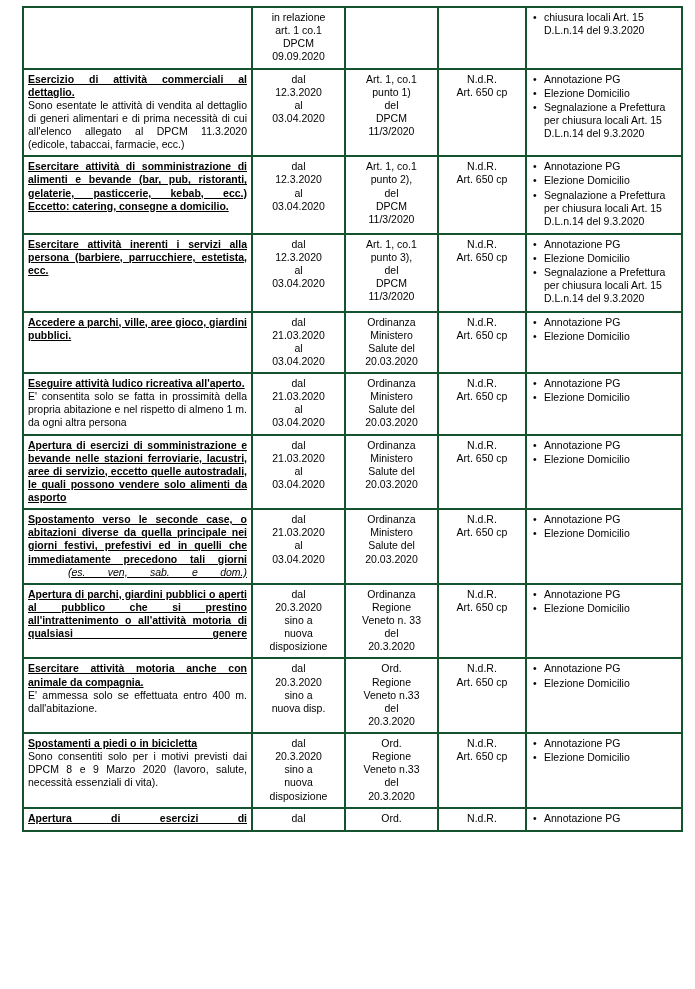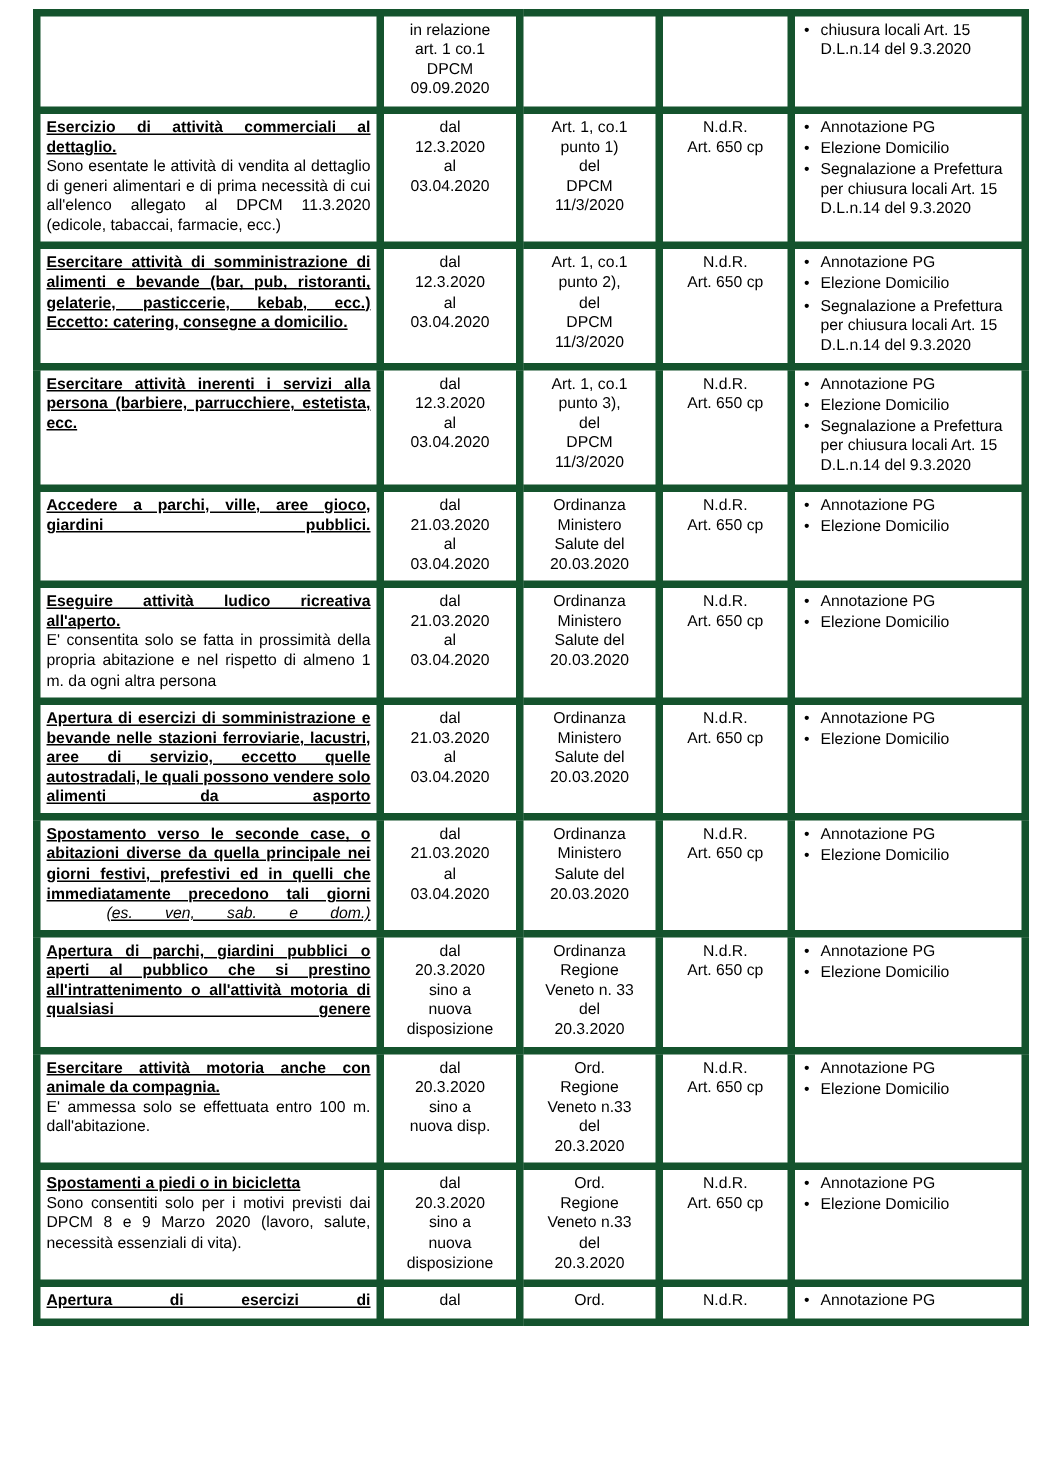--- a/index.html
+++ b/index.html
@@ -17,21 +17,21 @@
     width: 695px;
     box-sizing: border-box;
     padding: 6px 14px 0 22px;
   }
   table.doc-table {
     border-collapse: collapse;
     width: 659px;
     table-layout: fixed;
   }
   table.doc-table td {
-    border: 5px solid #14532d;
+    border: 2px solid #14532d;
     vertical-align: top;
     padding: 3px 4px 4px 4px;
     font-size: 10.5px;
     line-height: 1.25;
   }
   col.c1 { width: 229px; }
   col.c2 { width: 93px; }
   col.c3 { width: 93px; }
   col.c4 { width: 88px; }
   col.c5 { width: 156px; }
@@ -343,21 +343,21 @@
         <ul class="bullets">
           <li>Annotazione PG</li>
           <li>Elezione Domicilio</li>
         </ul>
       </td>
     </tr>
 
     <tr>
       <td class="cell-desc">
         <span class="hdr no-stretch">Esercitare attività motoria anche con animale da compagnia.</span>
-        <span class="sub">E' ammessa solo se effettuata entro 100 m. dall'abitazione.</span>
+        <span class="sub">E' ammessa solo se effettuata entro 400 m. dall'abitazione.</span>
       </td>
       <td class="cell-center">
         <div>dal</div>
         <div>20.3.2020</div>
         <div>sino a</div>
         <div>nuova disp.</div>
       </td>
       <td class="cell-center">
         <div>Ord.</div>
         <div>Regione</div>

